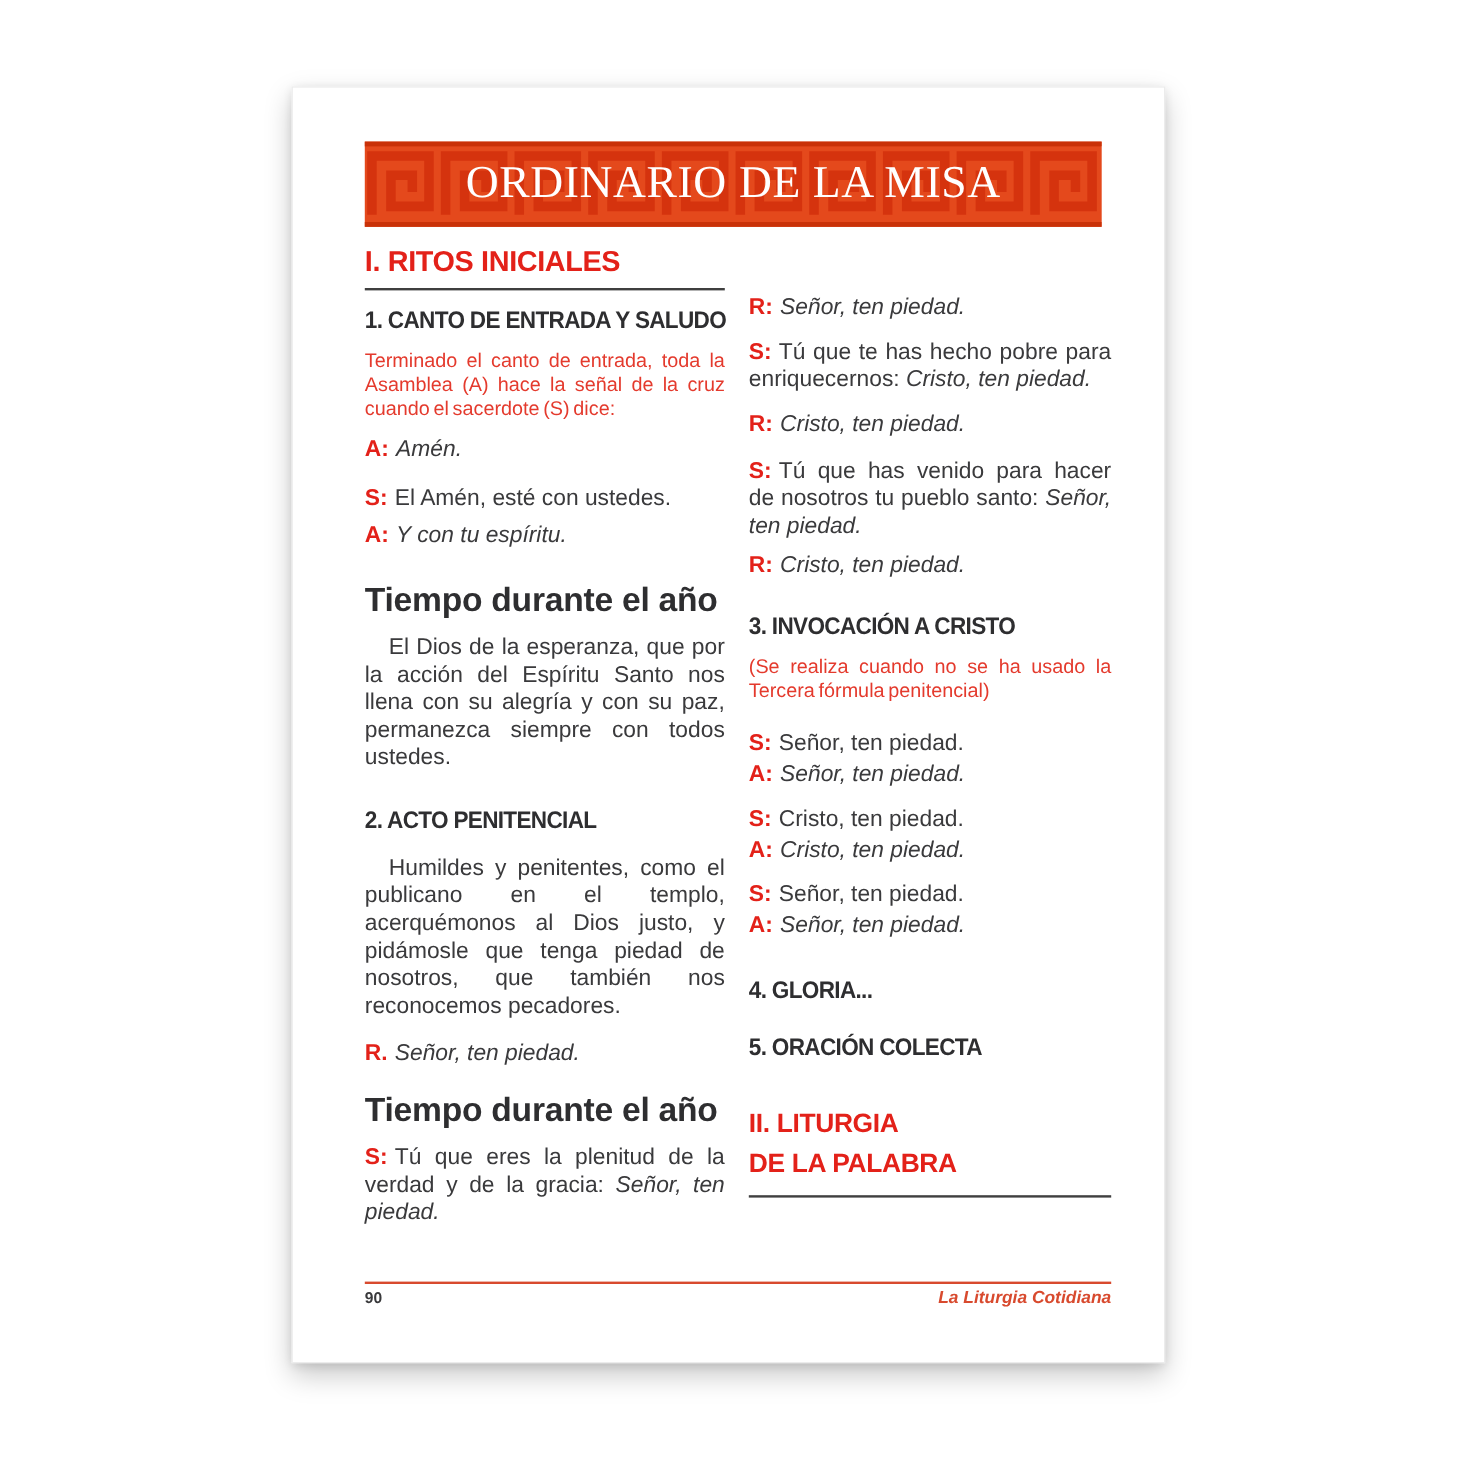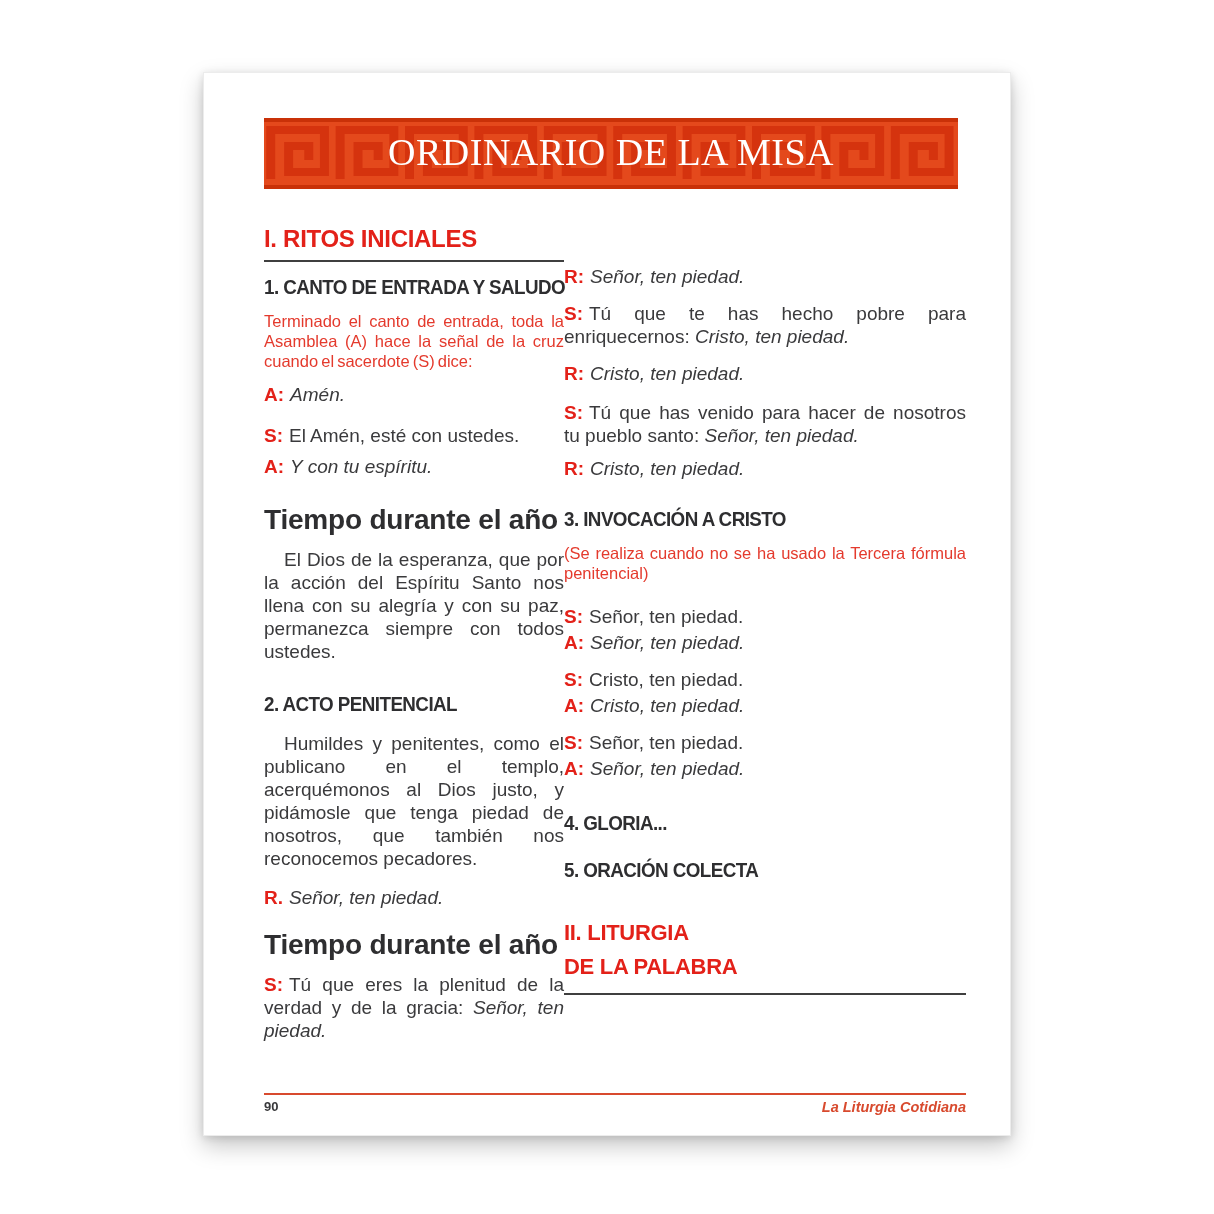--- a/index.html
+++ b/index.html
@@ -14,21 +14,21 @@
   *{margin:0;padding:0;box-sizing:border-box;}
   html,body{background:#ffffff;}
   body{
     width:1214px;height:1214px;
     font-family:"Liberation Sans","DejaVu Sans",sans-serif;
     color:var(--body-text);
     -webkit-font-smoothing:antialiased;
   }
   .page{
     position:relative;
-    width:808px;height:1064px;
+    width:728px;height:1064px;
     margin:72px auto 0 auto;
     background:#ffffff;
     box-shadow:0 10px 22px rgba(0,0,0,.22), 0 2px 8px rgba(0,0,0,.12);
     border:1px solid #ececec;
   }
   
   .banner{
     position:relative;
     margin:45px 52px 0 60px;
     height:71px;
@@ -40,22 +40,22 @@
   .banner svg{position:absolute;inset:0;width:100%;height:100%;display:block;}
   .banner-title{
     position:absolute;left:50%;top:50%;
     transform:translate(-50%,-54%);
     font-family:"Liberation Serif","DejaVu Serif",serif;
     font-size:38px;font-weight:normal;color:#ffffff;
     letter-spacing:.5px;white-space:nowrap;
   }
   
   .content{
-    display:flex;
-    margin:36px 44px 0 60px;
+    display:flex;gap:20px;
+    margin:16px 44px 0 60px;
   }
   .col-left{width:300px;flex:none;}
   .col-right{flex:1;padding-top:40px;}
   
   .h1red{
     color:var(--accent-red);
     font-size:24px;font-weight:bold;letter-spacing:-.3px;
     border-bottom:2.5px solid #3f3f3f;
     padding-bottom:7px;margin-bottom:14px;
     white-space:nowrap;
@@ -101,21 +101,21 @@
   .r-d5{margin-bottom:28px;}
   .r-s3{margin-bottom:12px;}
   .r-rub{margin-bottom:22px;}
   .pair{margin-bottom:14px;}
   .pair p{margin-bottom:3px;text-align:left;}
   .pair-last{margin-bottom:32px;}
   .r-s4{margin-bottom:24px;}
   .r-s5{margin-bottom:0;}
   
   .footer{
-    position:absolute;left:60px;right:44px;bottom:20px;
+    position:absolute;left:60px;right:44px;bottom:45px;
     border-top:2px solid var(--footer-red);
     padding-top:4px;
     display:flex;justify-content:space-between;align-items:flex-start;
   }
   .page-num{font-size:13px;font-weight:600;color:#39393b;}
   .edition{font-size:14.5px;font-weight:bold;color:var(--footer-red);font-style:italic;}
 </style>
 </head>
 <body>
 

